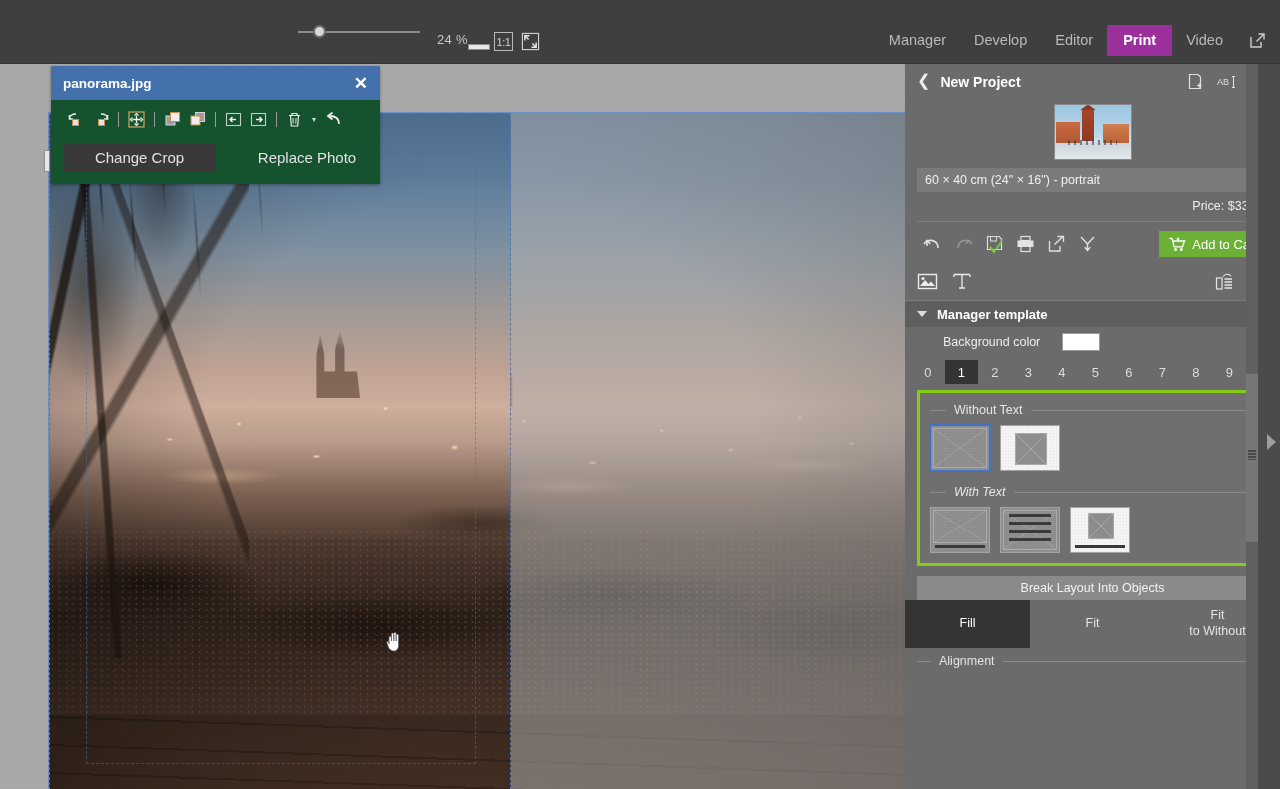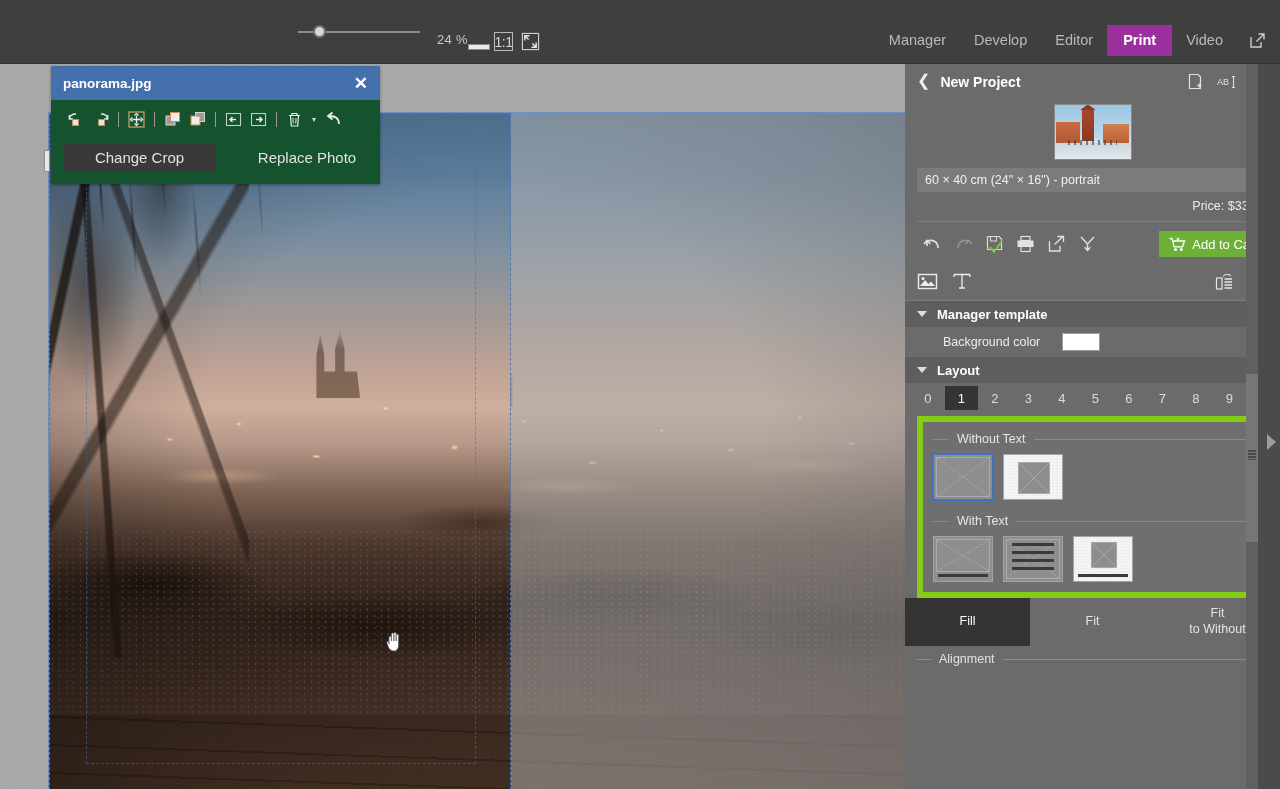--- a/index.html
+++ b/index.html
@@ -34,21 +34,21 @@
   .zoom-pct {
     position: absolute; left: 437px; top: 32px;
     font-size: 13px; color: #c9c9c9; letter-spacing: .3px;
   }
   .zoom-btn {
     position: absolute; top: 32px; width: 19px; height: 19px;
     border: 1px solid #b9b9b9; color: #d2d2d2;
     display: flex; align-items: center; justify-content: center;
     font-size: 8px; cursor: pointer;
   }
-  .zoom-btn.one-one { left: 494px; font-size: 14px; letter-spacing: -.5px;}
+  .zoom-btn.one-one { left: 494px; font-size: 11px; letter-spacing: -.5px;}
   .zoom-btn.fit { left: 521px; border: none; }
   .zoom-btn.fit svg { width: 19px; height: 19px; }
 
   .modes {
     position: absolute; right: 10px; top: 25px;
     display: flex; align-items: center; gap: 0;
   }
   .mode {
     padding: 7px 14px; font-size: 14.5px; color: #b9b9b9;
     cursor: pointer; line-height: 1;
@@ -330,21 +330,21 @@
     width: 38px; height: 18px; background: #fff; border: 1px solid #9a9a9a; cursor:pointer;
   }
   .num-row { display:flex; padding: 3px 6px 4px; }
   .num {
     width: 33.5px; height: 24px; display:flex; align-items:center;
     justify-content:center; font-size: 13px; color: #dcdcdc; cursor: pointer;
   }
   .num.active { background: #343434; color: #fff; }
 
   .layout-box {
-    margin: 2px 12px 0; background: #6f6f6f; border: 6px solid #84cc16;
+    margin: 2px 12px 0; background: #6f6f6f; border: 3px solid #84cc16;
     padding: 8px 10px 10px;
   }
   .grp-label {
     display:flex; align-items:center; gap:8px; font-size: 12.5px;
     color: #e6e6e6; margin: 2px 0 8px;
   }
   .grp-label .line { flex: 1; height:1px; background:#8a8a8a; }
   .grp-label .line.short { flex: 0 0 16px; }
   .thumbs { display:flex; gap: 10px; }
   .lt {
@@ -685,24 +685,20 @@
 
     <div class="section-head">
       <span class="tri"></span>
       <span>Manager template</span>
     </div>
     <div class="bg-color-row">
       <span>Background color</span>
       <span class="color-swatch"></span>
     </div>
 
-    <div class="section-head">
-      <span class="tri"></span>
-      <span>Layout</span>
-    </div>
     <div class="num-row">
       <div class="num">0</div>
       <div class="num active">1</div>
       <div class="num">2</div>
       <div class="num">3</div>
       <div class="num">4</div>
       <div class="num">5</div>
       <div class="num">6</div>
       <div class="num">7</div>
       <div class="num">8</div>
@@ -717,41 +713,42 @@
       </div>
       <div class="thumbs">
         <div class="lt full sel">
             <span class="xbox"></span>
           </div>
         <div class="lt white inset">
             <span class="xbox"></span>
           </div>
       </div>
 
-      <div class="grp-label" style="margin-top:14px;">
+      <div class="grp-label" style="margin-top:14px;font-style:italic;">
         <span class="line short"></span>
         <span>With Text</span>
         <span class="line"></span>
       </div>
       <div class="thumbs">
         <div class="lt wtext">
           <span class="xbox"></span>
             <span class="underline"></span>
         </div>
         <div class="lt full">
           <span class="xbox"></span>
             <span class="lines"></span>
         </div>
         <div class="lt white inset2">
           <span class="xbox"></span>
             <span class="underline"></span>
         </div>
       </div>
     </div>
 
+    <div class="break-btn">Break Layout Into Objects</div>
 
     <div class="ppm-row">
       <div class="ppm active">Fill</div>
       <div class="ppm">Fit</div>
       <div class="ppm">
         <span>
           <span>Fit</span><br>
           <span>to Without</span>
         </span>
       </div>

